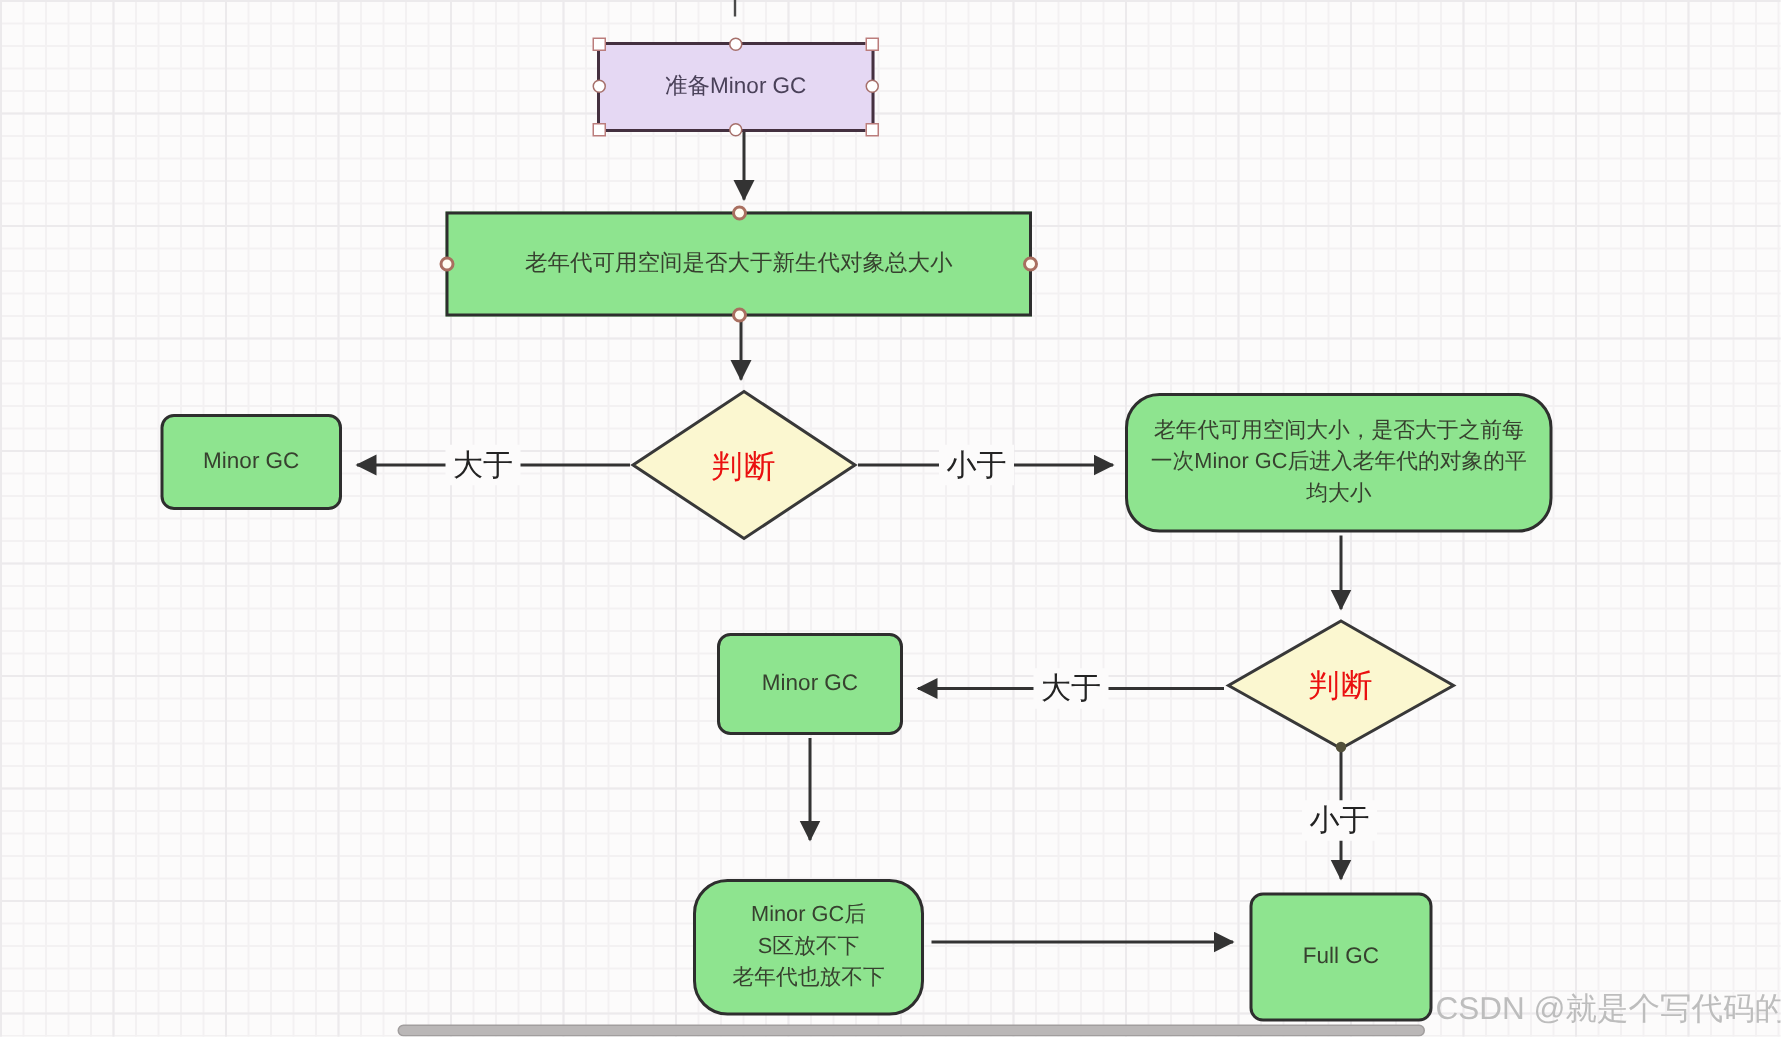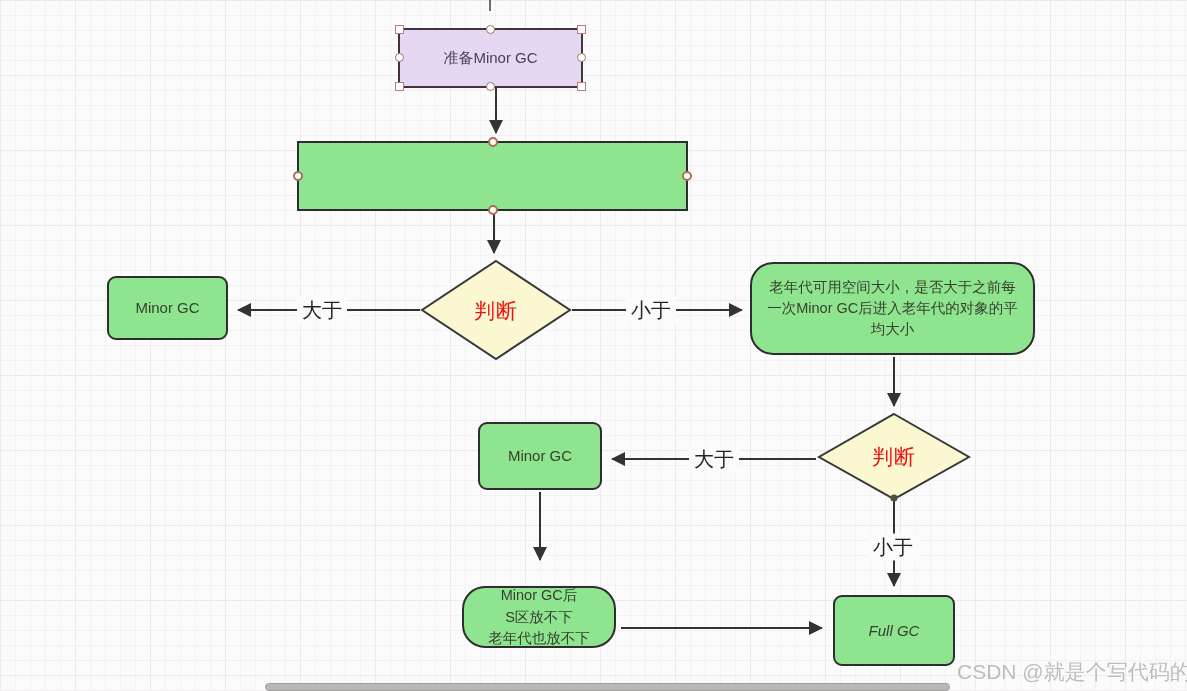--- a/index.html
+++ b/index.html
@@ -103,20 +103,21 @@
     <span class="handle" style="right:-5px;top:-5px;"></span>
     <span class="handle" style="left:-5px;bottom:-5px;"></span>
     <span class="handle" style="right:-5px;bottom:-5px;"></span>
     <span class="handle circle" style="left:50%;top:-5px;margin-left:-5px;"></span>
     <span class="handle circle" style="left:50%;bottom:-5px;margin-left:-5px;"></span>
     <span class="handle circle" style="left:-5px;top:50%;margin-top:-5px;"></span>
     <span class="handle circle" style="right:-5px;top:50%;margin-top:-5px;"></span>
   </div>
 
   <div class="node green txt-15" style="left:297px;top:141px;width:391px;height:70px;">
+    <span class="node-label">老年代可用空间是否大于新生代对象总大小</span>
     <span class="cpoint" style="left:50%;top:-6px;margin-left:-5px;"></span>
     <span class="cpoint" style="left:50%;bottom:-6px;margin-left:-5px;"></span>
     <span class="cpoint" style="left:-6px;top:50%;margin-top:-5px;"></span>
     <span class="cpoint" style="right:-6px;top:50%;margin-top:-5px;"></span>
   </div>
 
   <span class="diamond-label" style="left:496px;top:311px;">判断</span>
 
   <div class="node green rounded txt-15" style="left:107px;top:276px;width:121px;height:64px;">
     <span class="node-label">Minor GC</span>
@@ -125,27 +126,27 @@
   <div class="node green rounded txt-14" style="left:750px;top:262px;width:285px;height:93px;padding:6px 12px;">
     <span class="node-label">老年代可用空间大小，是否大于之前每一次Minor GC后进入老年代的对象的平均大小</span>
   </div>
 
   <span class="diamond-label" style="left:894px;top:457px;">判断</span>
 
   <div class="node green rounded txt-15" style="left:478px;top:422px;width:124px;height:68px;">
     <span class="node-label">Minor GC</span>
   </div>
 
-  <div class="node green rounded txt-14" style="left:462px;top:586px;width:154px;height:62px;justify-content:center;">
+  <div class="node green rounded txt-14" style="left:462px;top:586px;width:154px;height:91px;justify-content:center;">
     <span class="node-label">Minor GC后
 S区放不下
 老年代也放不下</span>
   </div>
 
-  <div class="node green rounded txt-15" style="left:833px;top:595px;width:122px;height:71px;font-style:italic;">
+  <div class="node green rounded txt-15" style="left:833px;top:595px;width:122px;height:86px;">
     <span class="node-label">Full GC</span>
   </div>
 
   <span class="edge-label" style="left:322px;top:310px;">大于</span>
   <span class="edge-label" style="left:651px;top:310px;">小于</span>
   <span class="edge-label" style="left:714px;top:459px;">大于</span>
   <span class="edge-label" style="left:893px;top:547px;">小于</span>
 
   <div id="watermark">CSDN @就是个写代码的</div>
 

